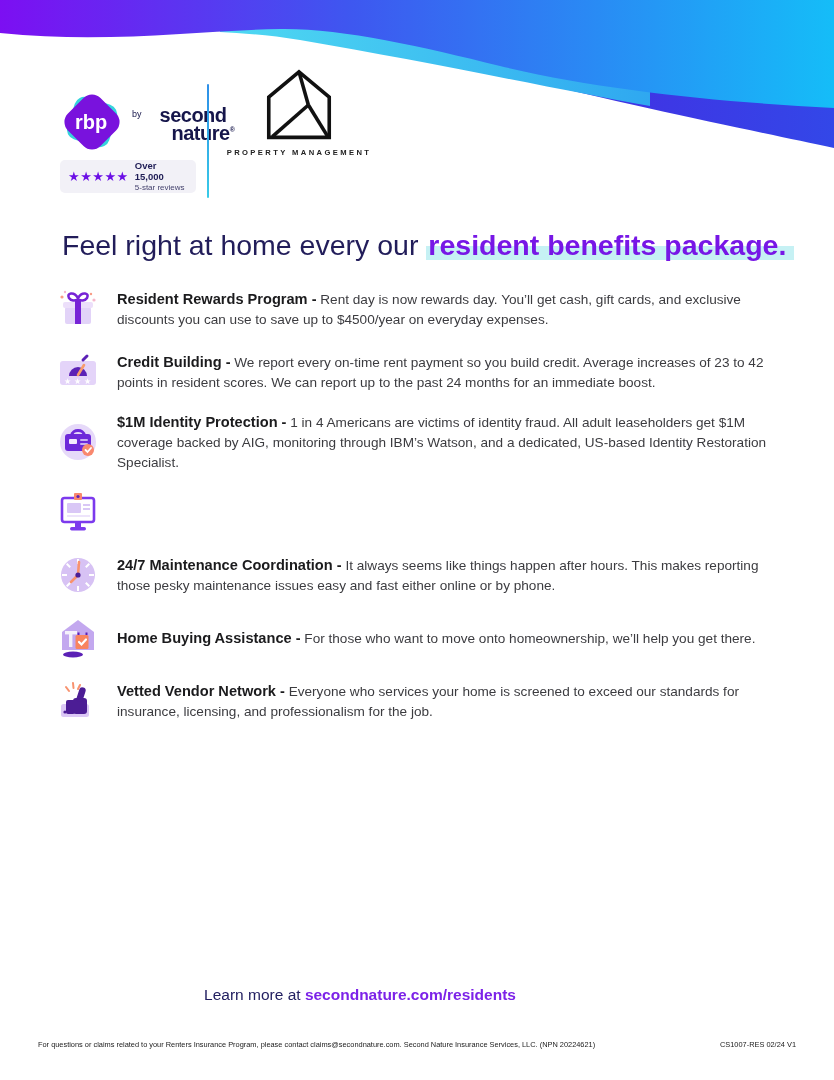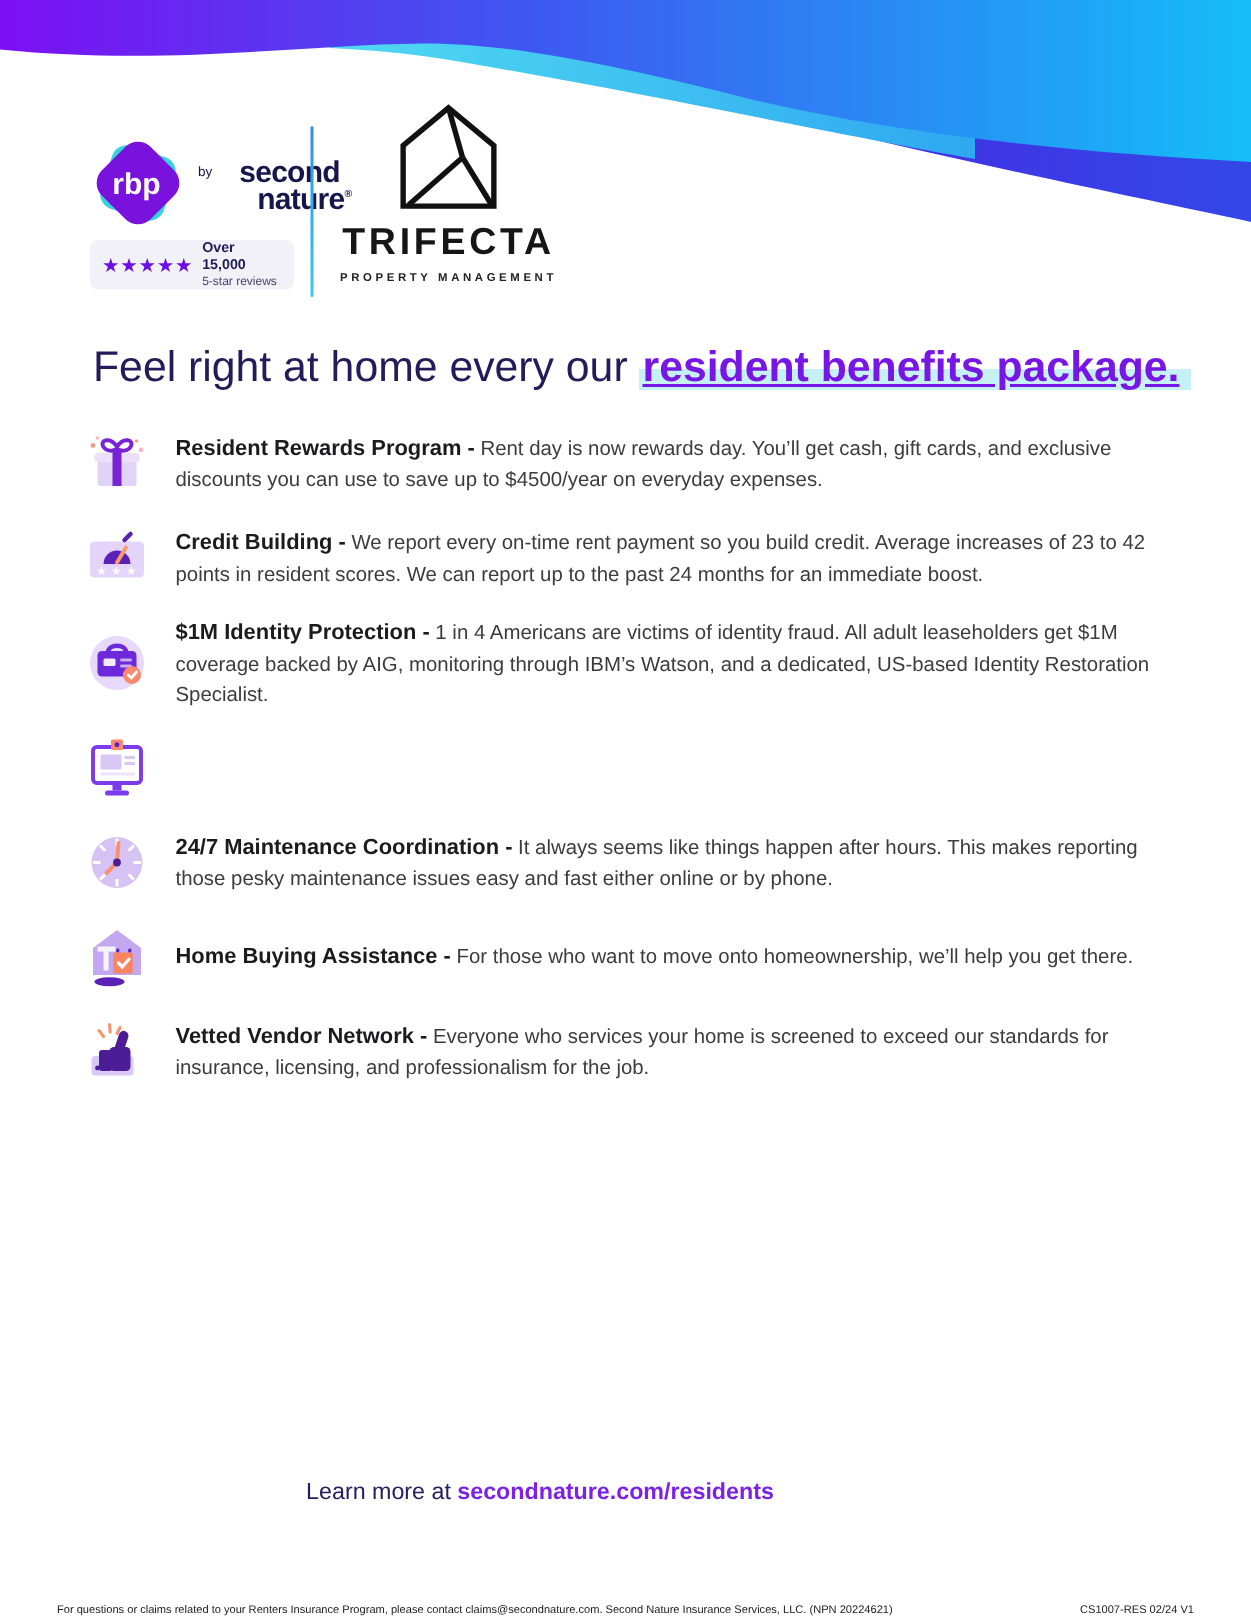--- a/index.html
+++ b/index.html
@@ -38,38 +38,38 @@
   .trifecta-name { margin-top:3px; font-size:25px; font-weight:bold; color:#161616;
     letter-spacing:2.5px; white-space:nowrap; }
   .trifecta-sub { margin-top:4px; font-size:7.6px; font-weight:bold; color:#222;
     letter-spacing:2.4px; white-space:nowrap; }
 
   
   .headline { position:absolute; left:62px; top:229px; font-size:28.5px; white-space:nowrap; }
   .headline .prefix { color:#221d5a; font-weight:500; }
   .headline .hl { color:#7717e6; font-weight:bold;
     background:linear-gradient(180deg, transparent 54%, #c6f1f4 54%, #c6f1f4 96%, transparent 96%);
-    padding:0 8px 0 2px;text-decoration:underline; }
+    padding:0 8px 0 2px; }
 
   
   .benefits { position:absolute; left:56px; top:286px; right:42px; }
   .benefit { display:flex; align-items:center; gap:17px; margin-bottom:17px; min-height:46px; }
   .b-icon { flex:0 0 44px; width:44px; height:44px; }
   .b-text { font-size:13.6px; line-height:1.44; color:#3c3c40; }
   .b-title { font-size:14.6px; font-weight:bold; color:#1b1b1d; }
 
   
   .learn-more { position:absolute; top:986px; left:0; width:720px; text-align:center;
     font-size:15.5px; }
   .learn-more .lm-prefix { color:#232061; }
   .learn-more .lm-link { color:#7c22e8; font-weight:bold; text-decoration:none; }
 
   
   .footer { position:absolute; top:1040px; left:38px; right:38px;
-    display:flex; justify-content:space-between; font-size:7.4px; color:#1a1a1a;margin-top:28px; }
+    display:flex; justify-content:space-between; font-size:7.4px; color:#1a1a1a; }
   .footer .code { margin-left:20px; white-space:nowrap; }
 </style>
 </head>
 <body>
 
 <div class="wave-wrap">
   <svg viewBox="0 0 834 160" preserveAspectRatio="none">
     <defs>
       <linearGradient id="gMain" x1="0" y1="0" x2="1" y2="0">
         <stop offset="0" stop-color="#7c0ff2"></stop>
@@ -118,21 +118,20 @@
 
   <div class="trifecta-block">
     <svg class="trifecta-house" viewBox="0 0 100 104">
       <g fill="none" stroke="#111111" stroke-width="5" stroke-linejoin="miter">
         <path d="M50,6 L92,41 L92,97 L8,97 L8,41 Z"></path>
         <path d="M50,6 L63,52"></path>
         <path d="M63,52 L13,96"></path>
         <path d="M63,52 L90,96"></path>
       </g>
     </svg>
-    <div class="trifecta-name">TRIFECTA</div>
     <div class="trifecta-sub">PROPERTY MANAGEMENT</div>
   </div>
 </div>
 
 <div class="headline">
   <span class="prefix">Feel right at home every our </span><span class="hl">resident benefits package.</span>
 </div>
 
 <div class="benefits">
 

